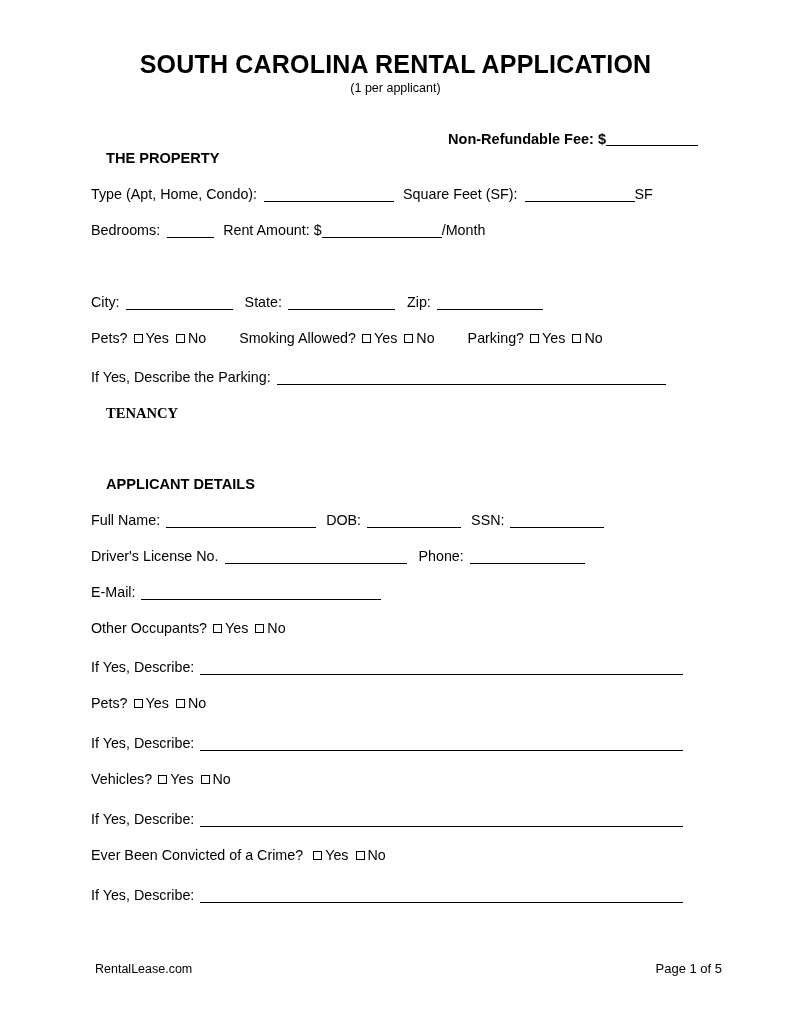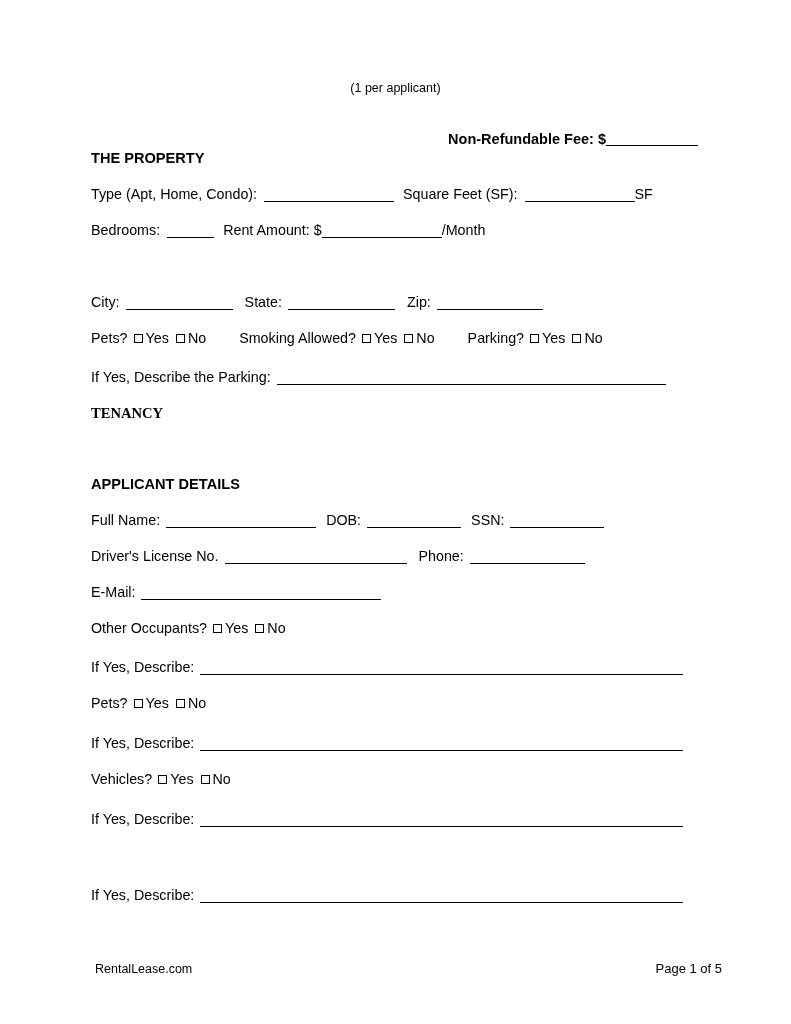--- a/index.html
+++ b/index.html
@@ -55,21 +55,21 @@
   
   .row {
     position: absolute;
     left: 91px;
     font-size: 14.3px;
     white-space: nowrap;
     line-height: 1;
   }
   .section-head {
     position: absolute;
-    left: 91px;
+    left: 106px;
     font-size: 14.6px;
     font-weight: bold;
     white-space: nowrap;
     line-height: 1;
   }
   .rule {
     display: inline-block;
     border-bottom: 1.4px solid #000;
     vertical-align: -3px;
   }
@@ -95,20 +95,21 @@
     position: absolute;
     right: 69px; top: 961px;
     font-size: 13px;
   }
 </style>
 </head>
 <body>
 
 <div class="page">
 
+  <div class="doc-title">SOUTH CAROLINA RENTAL APPLICATION</div>
   <div class="doc-subtitle">(1 per applicant)</div>
 
   <div class="fee-line">
     <span>Non-Refundable Fee: $</span><span class="rule"></span>
   </div>
 
   <div class="section-head" style="top:151px;">THE PROPERTY</div>
 
   <div class="row" style="top:223px;">
     <span>Bedrooms:</span><span class="sp" style="width:7px;"></span><span class="rule" style="width:47px;"></span><span class="sp" style="width:9px;"></span><span>Rent Amount: $</span><span class="rule" style="width:120px;"></span><span>/Month</span>
@@ -165,20 +166,23 @@
   </div>
 
   <div class="row" style="top:772px;">
     <span>Vehicles?</span><span class="sp" style="width:6px;"></span><span class="cb"></span><span>Yes</span><span class="sp" style="width:7px;"></span><span class="cb"></span><span>No</span>
   </div>
 
   <div class="row" style="top:812px;">
     <span>If Yes, Describe:</span><span class="sp" style="width:6px;"></span><span class="rule" style="width:483px;"></span>
   </div>
 
+  <div class="row" style="top:848px;">
+    <span>Ever Been Convicted of a Crime?</span><span class="sp" style="width:10px;"></span><span class="cb"></span><span>Yes</span><span class="sp" style="width:7px;"></span><span class="cb"></span><span>No</span>
+  </div>
 
   <div class="row" style="top:888px;">
     <span>If Yes, Describe:</span><span class="sp" style="width:6px;"></span><span class="rule" style="width:483px;"></span>
   </div>
 
   <div class="footer-left">RentalLease.com</div>
   <div class="footer-right">Page 1 of 5</div>
 
 </div>
 

